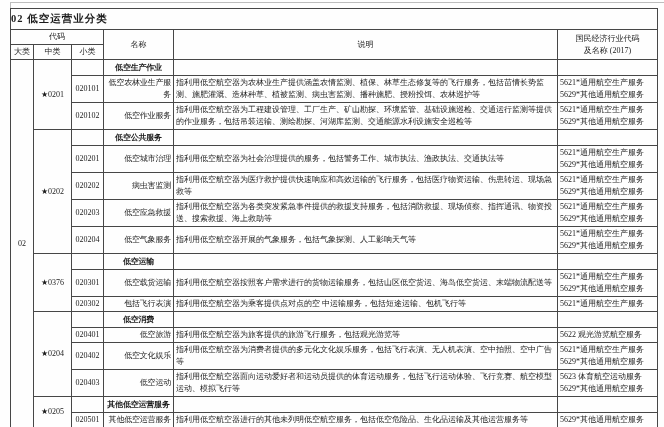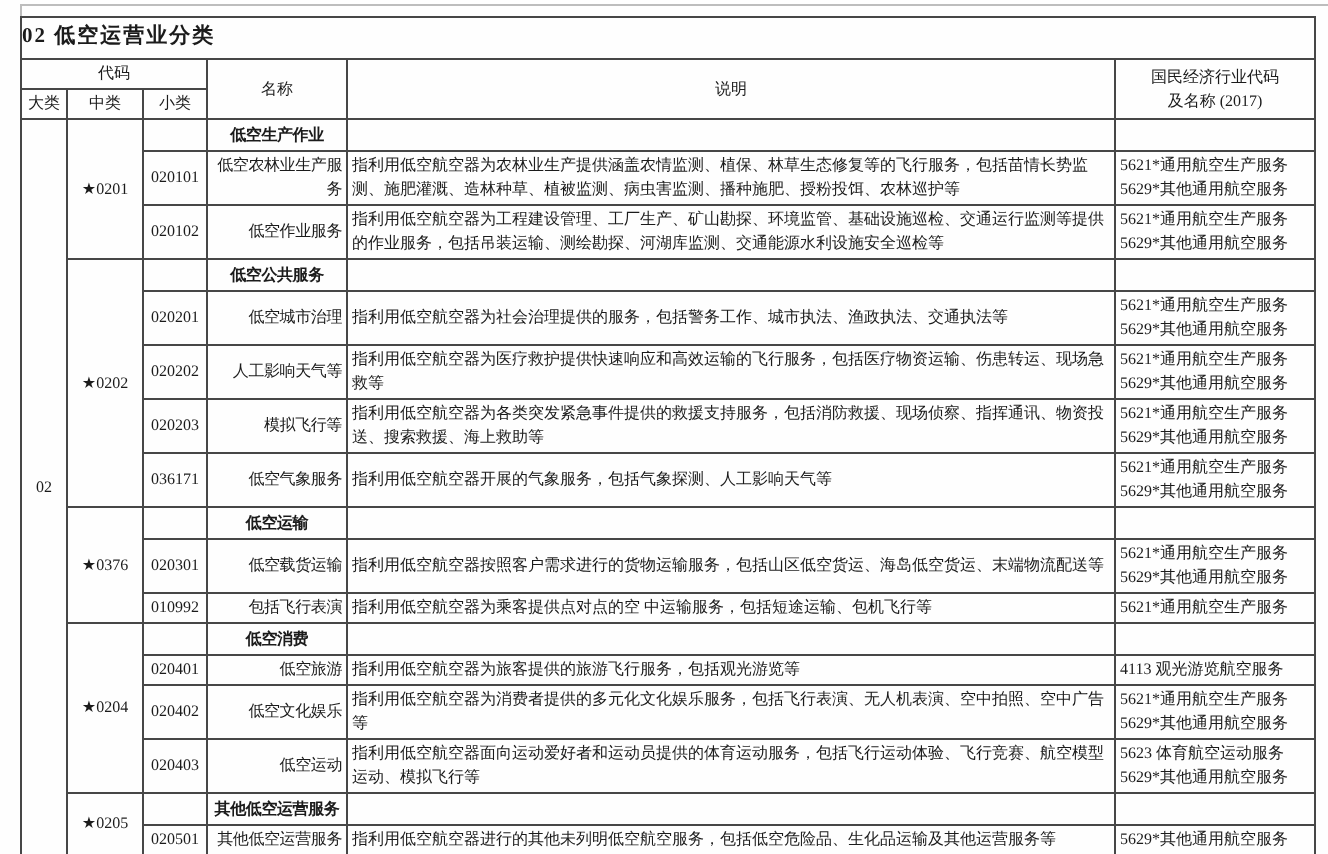--- a/index.html
+++ b/index.html
@@ -110,38 +110,38 @@
           <td class="c-minor">020201</td>
           <td class="c-name">低空城市治理</td>
           <td class="c-desc">指利用低空航空器为社会治理提供的服务，包括警务工作、城市执法、渔政执法、交通执法等</td>
           <td class="c-ind">
             <div class="ind-line">5621*通用航空生产服务</div>
             <div class="ind-line">5629*其他通用航空服务</div>
           </td>
         </tr>
         <tr>
           <td class="c-minor">020202</td>
-          <td class="c-name">人工影响天气等</td>
+          <td class="c-name">病虫害监测</td>
           <td class="c-desc">指利用低空航空器为医疗救护提供快速响应和高效运输的飞行服务，包括医疗物资运输、伤患转运、现场急救等</td>
           <td class="c-ind">
             <div class="ind-line">5621*通用航空生产服务</div>
             <div class="ind-line">5629*其他通用航空服务</div>
           </td>
         </tr>
         <tr>
           <td class="c-minor">020203</td>
-          <td class="c-name">模拟飞行等</td>
+          <td class="c-name">低空应急救援</td>
           <td class="c-desc">指利用低空航空器为各类突发紧急事件提供的救援支持服务，包括消防救援、现场侦察、指挥通讯、物资投送、搜索救援、海上救助等</td>
           <td class="c-ind">
             <div class="ind-line">5621*通用航空生产服务</div>
             <div class="ind-line">5629*其他通用航空服务</div>
           </td>
         </tr>
         <tr>
-          <td class="c-minor">036171</td>
+          <td class="c-minor">020204</td>
           <td class="c-name">低空气象服务</td>
           <td class="c-desc">指利用低空航空器开展的气象服务，包括气象探测、人工影响天气等</td>
           <td class="c-ind">
             <div class="ind-line">5621*通用航空生产服务</div>
             <div class="ind-line">5629*其他通用航空服务</div>
           </td>
         </tr>
         <tr class="cat-row">
           <td class="c-mid" rowspan="3">★0376</td>
           <td class="c-minor"></td>
@@ -152,40 +152,40 @@
         <tr>
           <td class="c-minor">020301</td>
           <td class="c-name">低空载货运输</td>
           <td class="c-desc">指利用低空航空器按照客户需求进行的货物运输服务，包括山区低空货运、海岛低空货运、末端物流配送等</td>
           <td class="c-ind">
             <div class="ind-line">5621*通用航空生产服务</div>
             <div class="ind-line">5629*其他通用航空服务</div>
           </td>
         </tr>
         <tr>
-          <td class="c-minor">010992</td>
+          <td class="c-minor">020302</td>
           <td class="c-name">包括飞行表演</td>
           <td class="c-desc">指利用低空航空器为乘客提供点对点的空 中运输服务，包括短途运输、包机飞行等</td>
           <td class="c-ind">
             <div class="ind-line">5621*通用航空生产服务</div>
           </td>
         </tr>
         <tr class="cat-row">
           <td class="c-mid" rowspan="4">★0204</td>
           <td class="c-minor"></td>
           <td class="c-name cat">低空消费</td>
           <td class="c-desc"></td>
           <td class="c-ind"></td>
         </tr>
         <tr>
           <td class="c-minor">020401</td>
           <td class="c-name">低空旅游</td>
           <td class="c-desc">指利用低空航空器为旅客提供的旅游飞行服务，包括观光游览等</td>
           <td class="c-ind">
-            <div class="ind-line">4113 观光游览航空服务</div>
+            <div class="ind-line">5622 观光游览航空服务</div>
           </td>
         </tr>
         <tr>
           <td class="c-minor">020402</td>
           <td class="c-name">低空文化娱乐</td>
           <td class="c-desc">指利用低空航空器为消费者提供的多元化文化娱乐服务，包括飞行表演、无人机表演、空中拍照、空中广告等</td>
           <td class="c-ind">
             <div class="ind-line">5621*通用航空生产服务</div>
             <div class="ind-line">5629*其他通用航空服务</div>
           </td>

